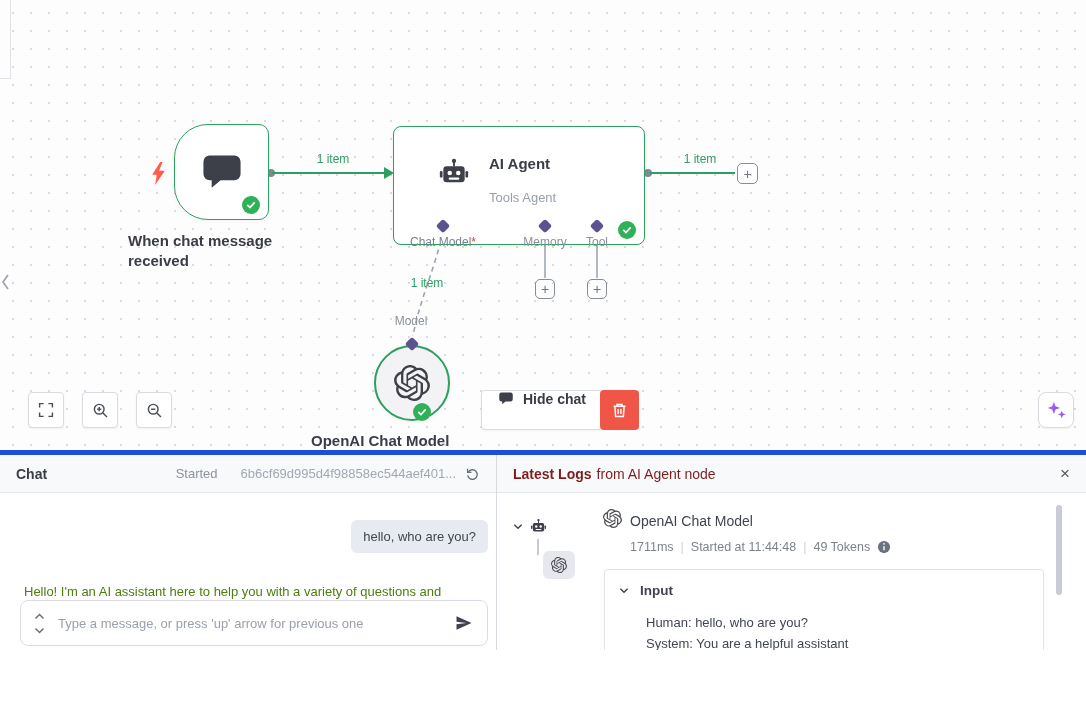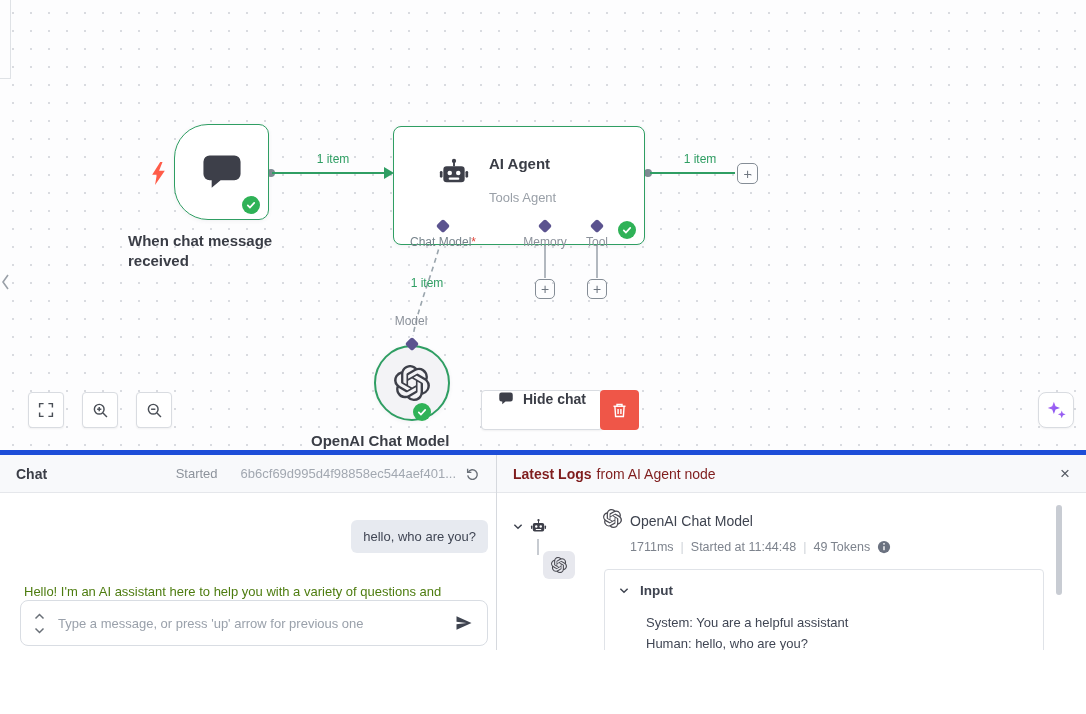--- a/index.html
+++ b/index.html
@@ -384,22 +384,22 @@
       </div>
 
       <div class="log-card card-input">
         <div class="card-head">
           <svg width="10" height="7" viewBox="0 0 11 7">
               <polyline points="1.5,1.5 5.5,5.5 9.5,1.5" fill="none" stroke="#3f4450" stroke-width="1.6"></polyline>
             </svg>
           <span class="card-label">Input</span>
         </div>
         <div class="card-lines">
+          <div>Human: hello, who are you?</div>
           <div>System: You are a helpful assistant</div>
-          <div>Human: hello, who are you?</div>
         </div>
       </div>
 
       <div class="log-card card-output">
         <div class="card-head">
           <svg width="10" height="7" viewBox="0 0 11 7">
               <polyline points="1.5,1.5 5.5,5.5 9.5,1.5" fill="none" stroke="#3f4450" stroke-width="1.6"></polyline>
             </svg>
           <span class="card-label">Output</span>
         </div>

